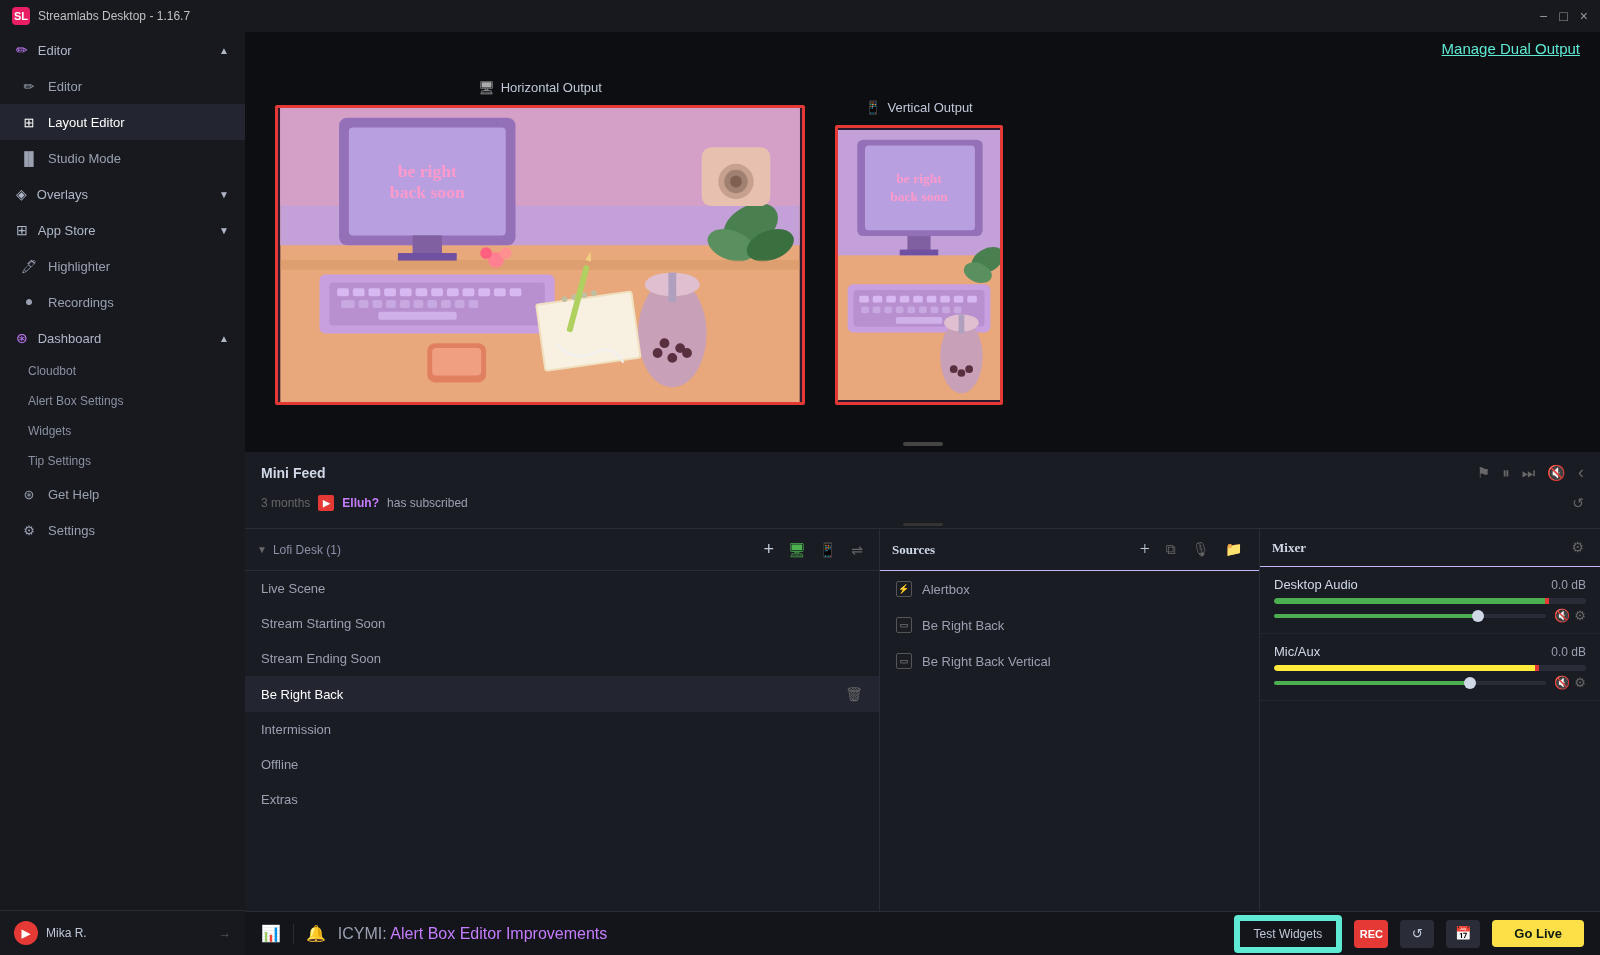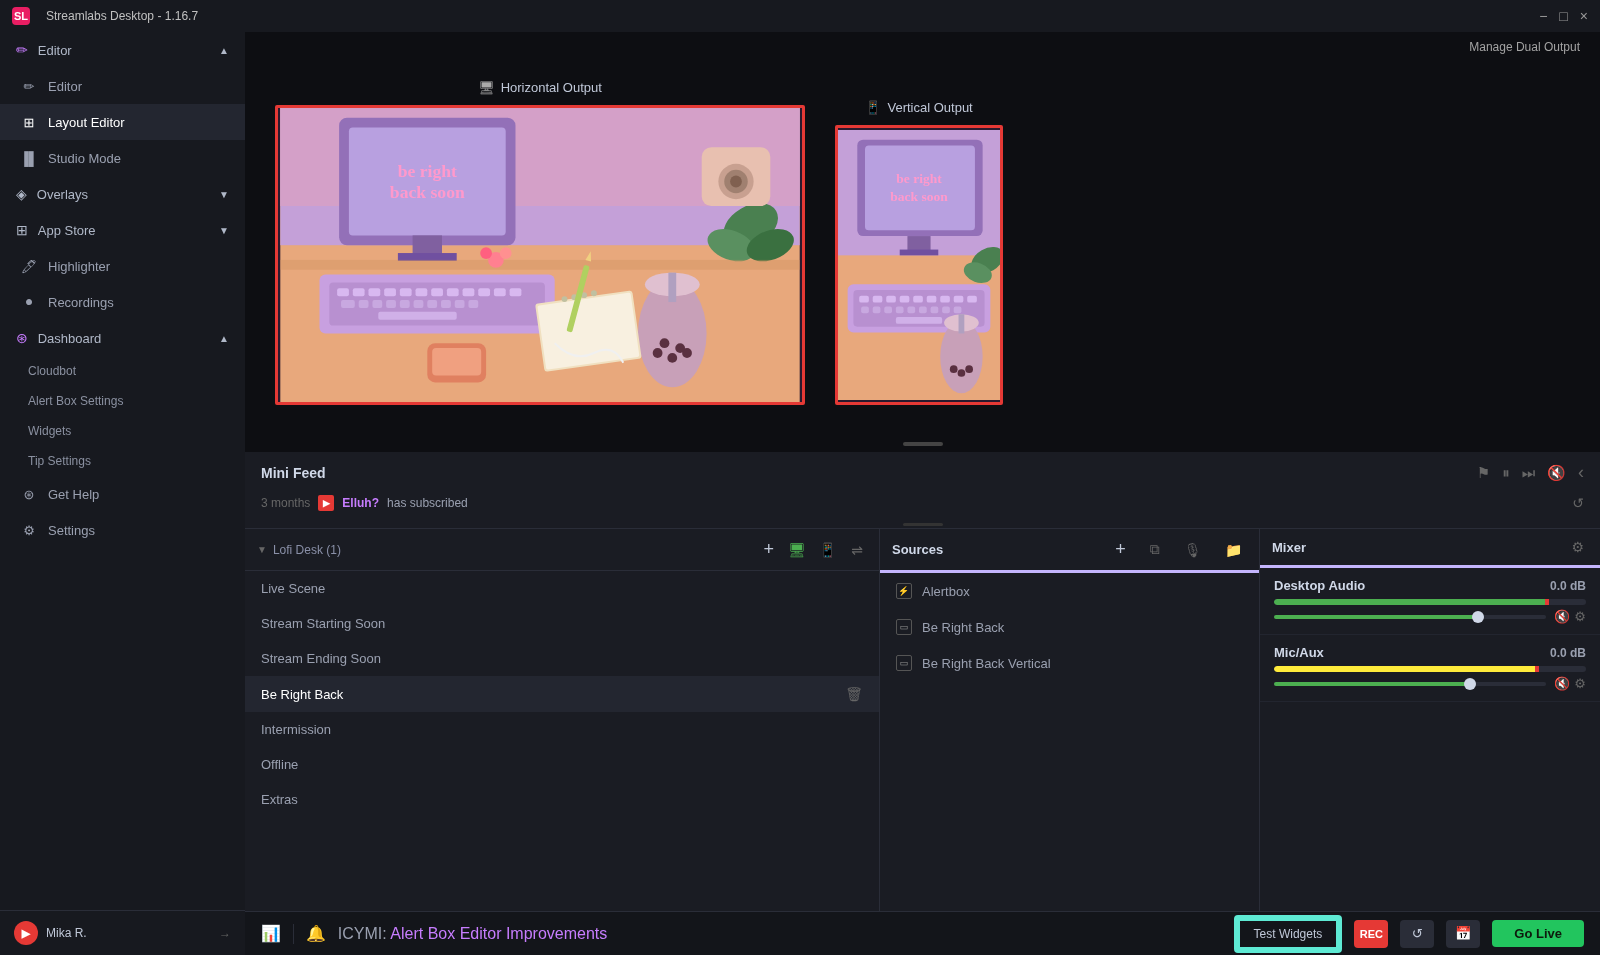--- a/index.html
+++ b/index.html
@@ -1,20 +1,20 @@
 <!DOCTYPE html>
 <html><head>
   <meta charset="utf-8">
   <style>
     * { box-sizing: border-box; margin: 0; padding: 0; }
     body { background: #1a1c23; color: #d0d0d0; font-family: 'Segoe UI', Arial, sans-serif; font-size: 13px; width: 1600px; height: 955px; overflow: hidden; display: flex; flex-direction: column; }
 
     
     .title-bar { background: #17191f; height: 32px; display: flex; align-items: center; padding: 0 12px; flex-shrink: 0; justify-content: space-between; }
-    .title-bar-left { display: flex; align-items: center; gap: 16px; }
+    .title-bar-left { display: flex; align-items: center; gap: 8px; }
     .title-bar-icon { width: 18px; height: 18px; background: #e91e63; border-radius: 4px; display: flex; align-items: center; justify-content: center; color: white; font-size: 11px; font-weight: bold; }
     .title-bar-text { color: #c0c0c0; font-size: 12px; }
     .title-bar-controls { display: flex; gap: 12px; }
     .title-bar-btn { color: #999; font-size: 14px; cursor: pointer; background: none; border: none; }
 
     
     .main-layout { display: flex; flex: 1; overflow: hidden; }
 
     
     .sidebar { width: 245px; background: #17191f; flex-shrink: 0; overflow-y: auto; display: flex; flex-direction: column; }
@@ -32,21 +32,21 @@
 
     
     .preview-area { background: #0d0e12; display: flex; align-items: center; justify-content: flex-start; gap: 30px; padding: 10px 30px; flex-shrink: 0; height: 420px; position: relative; }
 
     .preview-output-container { display: flex; flex-direction: column; align-items: center; gap: 6px; }
     .preview-title { color: #c0c8d8; font-size: 13px; display: flex; align-items: center; gap: 6px; margin-bottom: 4px; }
 
     .horizontal-preview { width: 530px; height: 300px; border: 3px solid #e53935; border-radius: 2px; overflow: hidden; background: #2a1a2e; position: relative; flex-shrink: 0; }
     .vertical-preview { width: 168px; height: 280px; border: 3px solid #e53935; border-radius: 2px; overflow: hidden; background: #2a1a2e; flex-shrink: 0; }
 
-    .manage-dual-output { position: absolute; top: 8px; right: 20px; color: #a3a3a3; font-size: 12px; cursor: pointer; }
+    .manage-dual-output { position: absolute; top: 8px; right: 20px; color: #5eead4; font-size: 15px; cursor: pointer; text-decoration: underline; }
 
     
     .preview-collapse { position: absolute; bottom: 6px; left: 50%; transform: translateX(-50%); width: 40px; height: 4px; background: #444; border-radius: 2px; cursor: pointer; }
 
     
     .bottom-panel { flex: 1; display: flex; flex-direction: column; overflow: hidden; }
 
     
     .mini-feed { background: #1a1c23; border-bottom: 1px solid #2a2d38; padding: 0; display: flex; flex-direction: column; flex-shrink: 0; }
     .mini-feed-header { display: flex; align-items: center; justify-content: space-between; padding: 10px 16px 6px; }
@@ -58,21 +58,21 @@
     .mini-feed-time { color: #666; }
     .mini-feed-platform { width: 16px; height: 16px; background: #e53935; border-radius: 2px; display: inline-flex; align-items: center; justify-content: center; color: white; font-size: 9px; font-weight: bold; }
     .mini-feed-user { color: #c77dff; font-weight: 600; }
     .mini-feed-divider { width: 40px; height: 3px; background: #333; margin: 2px auto; border-radius: 2px; }
 
     
     .panels-row { flex: 1; display: flex; overflow: hidden; background: #1a1c23; }
 
     
     .scene-panel { width: 635px; border-right: 1px solid #2a2d38; display: flex; flex-direction: column; flex-shrink: 0; }
-    .panel-header { display: flex; align-items: center; gap: 16px; padding: 8px 12px; border-bottom: 3px solid #c4b5fd; flex-shrink: 0; }
+    .panel-header { display: flex; align-items: center; gap: 8px; padding: 8px 12px; border-bottom: 1px solid #c4b5fd; flex-shrink: 0; font-family: Liberation Serif, serif; }
     .panel-title { color: #d0d8e8; font-size: 13px; font-weight: 600; flex: 1; }
     .panel-icon-btn { color: #666; cursor: pointer; font-size: 14px; padding: 2px 4px; border-radius: 3px; }
 
     .scene-list { flex: 1; overflow-y: auto; }
     .scene-list::-webkit-scrollbar { width: 4px; }
     .scene-list::-webkit-scrollbar-thumb { background: #333; }
     .scene-list-item { padding: 10px 16px; color: #9aa0b0; font-size: 13px; cursor: pointer; }
     .scene-list-item.active { background: #232630; color: #fff; display: flex; align-items: center; justify-content: space-between; }
     .scene-delete-btn { color: #666; font-size: 14px; cursor: pointer; }
 
@@ -81,42 +81,42 @@
     .dropdown-arrow { font-size: 10px; color: #666; }
 
     
     .sources-panel { width: 380px; border-right: 1px solid #2a2d38; display: flex; flex-direction: column; flex-shrink: 0; }
     .source-item { display: flex; align-items: center; gap: 10px; padding: 10px 16px; color: #9aa0b0; font-size: 13px; cursor: pointer; }
     .source-icon { width: 16px; height: 16px; border: 1px solid #555; border-radius: 2px; display: flex; align-items: center; justify-content: center; font-size: 9px; color: #999; flex-shrink: 0; }
 
     
     .mixer-panel { flex: 1; display: flex; flex-direction: column; }
     .mixer-track { padding: 10px 14px; border-bottom: 1px solid #22252f; }
-    .mixer-track-header { display: flex; align-items: center; justify-content: space-between; margin-bottom: 6px; font-weight: bold; }
+    .mixer-track-header { display: flex; align-items: center; justify-content: space-between; margin-bottom: 6px; }
     .mixer-track-name { color: #d0d8e8; font-size: 13px; }
     .mixer-track-db { color: #9aa0b0; font-size: 12px; }
     .mixer-bar-container { height: 6px; background: #2a2d38; border-radius: 3px; margin-bottom: 4px; overflow: hidden; position: relative; }
     .mixer-bar-green { height: 100%; background: #4caf50; border-radius: 3px; }
     .mixer-slider-row { display: flex; align-items: center; gap: 8px; }
     .mixer-slider { flex: 1; height: 4px; background: #4caf50; border-radius: 2px; position: relative; cursor: pointer; }
     .mixer-slider-thumb { width: 12px; height: 12px; background: #d0d8e8; border-radius: 50%; position: absolute; top: 50%; transform: translateY(-50%); right: 8px; cursor: pointer; }
     .mixer-controls { display: flex; gap: 4px; }
     .mixer-ctrl-btn { color: #666; font-size: 13px; cursor: pointer; }
 
     
     .bottom-bar { height: 44px; background: #13151a; border-top: 1px solid #2a2d38; display: flex; align-items: center; padding: 0 16px; gap: 12px; flex-shrink: 0; }
     .bottom-bar-icon { color: #666; font-size: 16px; cursor: pointer; }
     .bottom-bar-divider { width: 1px; height: 20px; background: #2a2d38; }
     .bottom-bar-notification { color: #9aa0b0; font-size: 16px; flex: 1; }
     .bottom-bar-notification .highlight { color: #c77dff; cursor: pointer; }
     .test-widgets-btn { background: transparent; border: 6px solid #5eead4; color: #c0c8d8; padding: 6px 14px; border-radius: 4px; font-size: 12px; cursor: pointer; }
     .rec-btn { background: #e53935; border: none; color: white; width: 34px; height: 28px; border-radius: 4px; font-size: 11px; font-weight: bold; cursor: pointer; }
     .replay-btn { background: #2a2d38; border: none; color: #c0c8d8; width: 34px; height: 28px; border-radius: 4px; cursor: pointer; display: flex; align-items: center; justify-content: center; }
     .schedule-btn { background: #2a2d38; border: none; color: #c0c8d8; width: 34px; height: 28px; border-radius: 4px; cursor: pointer; display: flex; align-items: center; justify-content: center; }
-    .go-live-btn { background: #22c55e; border: none; color: #0d1a0d; padding: 6px 22px; border-radius: 4px; font-size: 13px; font-weight: 700; cursor: pointer; }
+    .go-live-btn { background: #fde047; border: none; color: #0d1a0d; padding: 6px 22px; border-radius: 4px; font-size: 13px; font-weight: 700; cursor: pointer; }
 
     
     .preview-svg { width: 100%; height: 100%; }
 
     
     .sidebar-user { display: flex; align-items: center; gap: 8px; padding: 10px 14px; border-top: 1px solid #2a2d38; margin-top: auto; }
     .user-avatar { width: 24px; height: 24px; background: #e53935; border-radius: 50%; display: flex; align-items: center; justify-content: center; color: white; font-size: 11px; font-weight: bold; flex-shrink: 0; }
     .user-name { color: #c0c8d8; font-size: 12px; flex: 1; }
     .user-arrow { color: #666; font-size: 12px; cursor: pointer; }
   </style>

